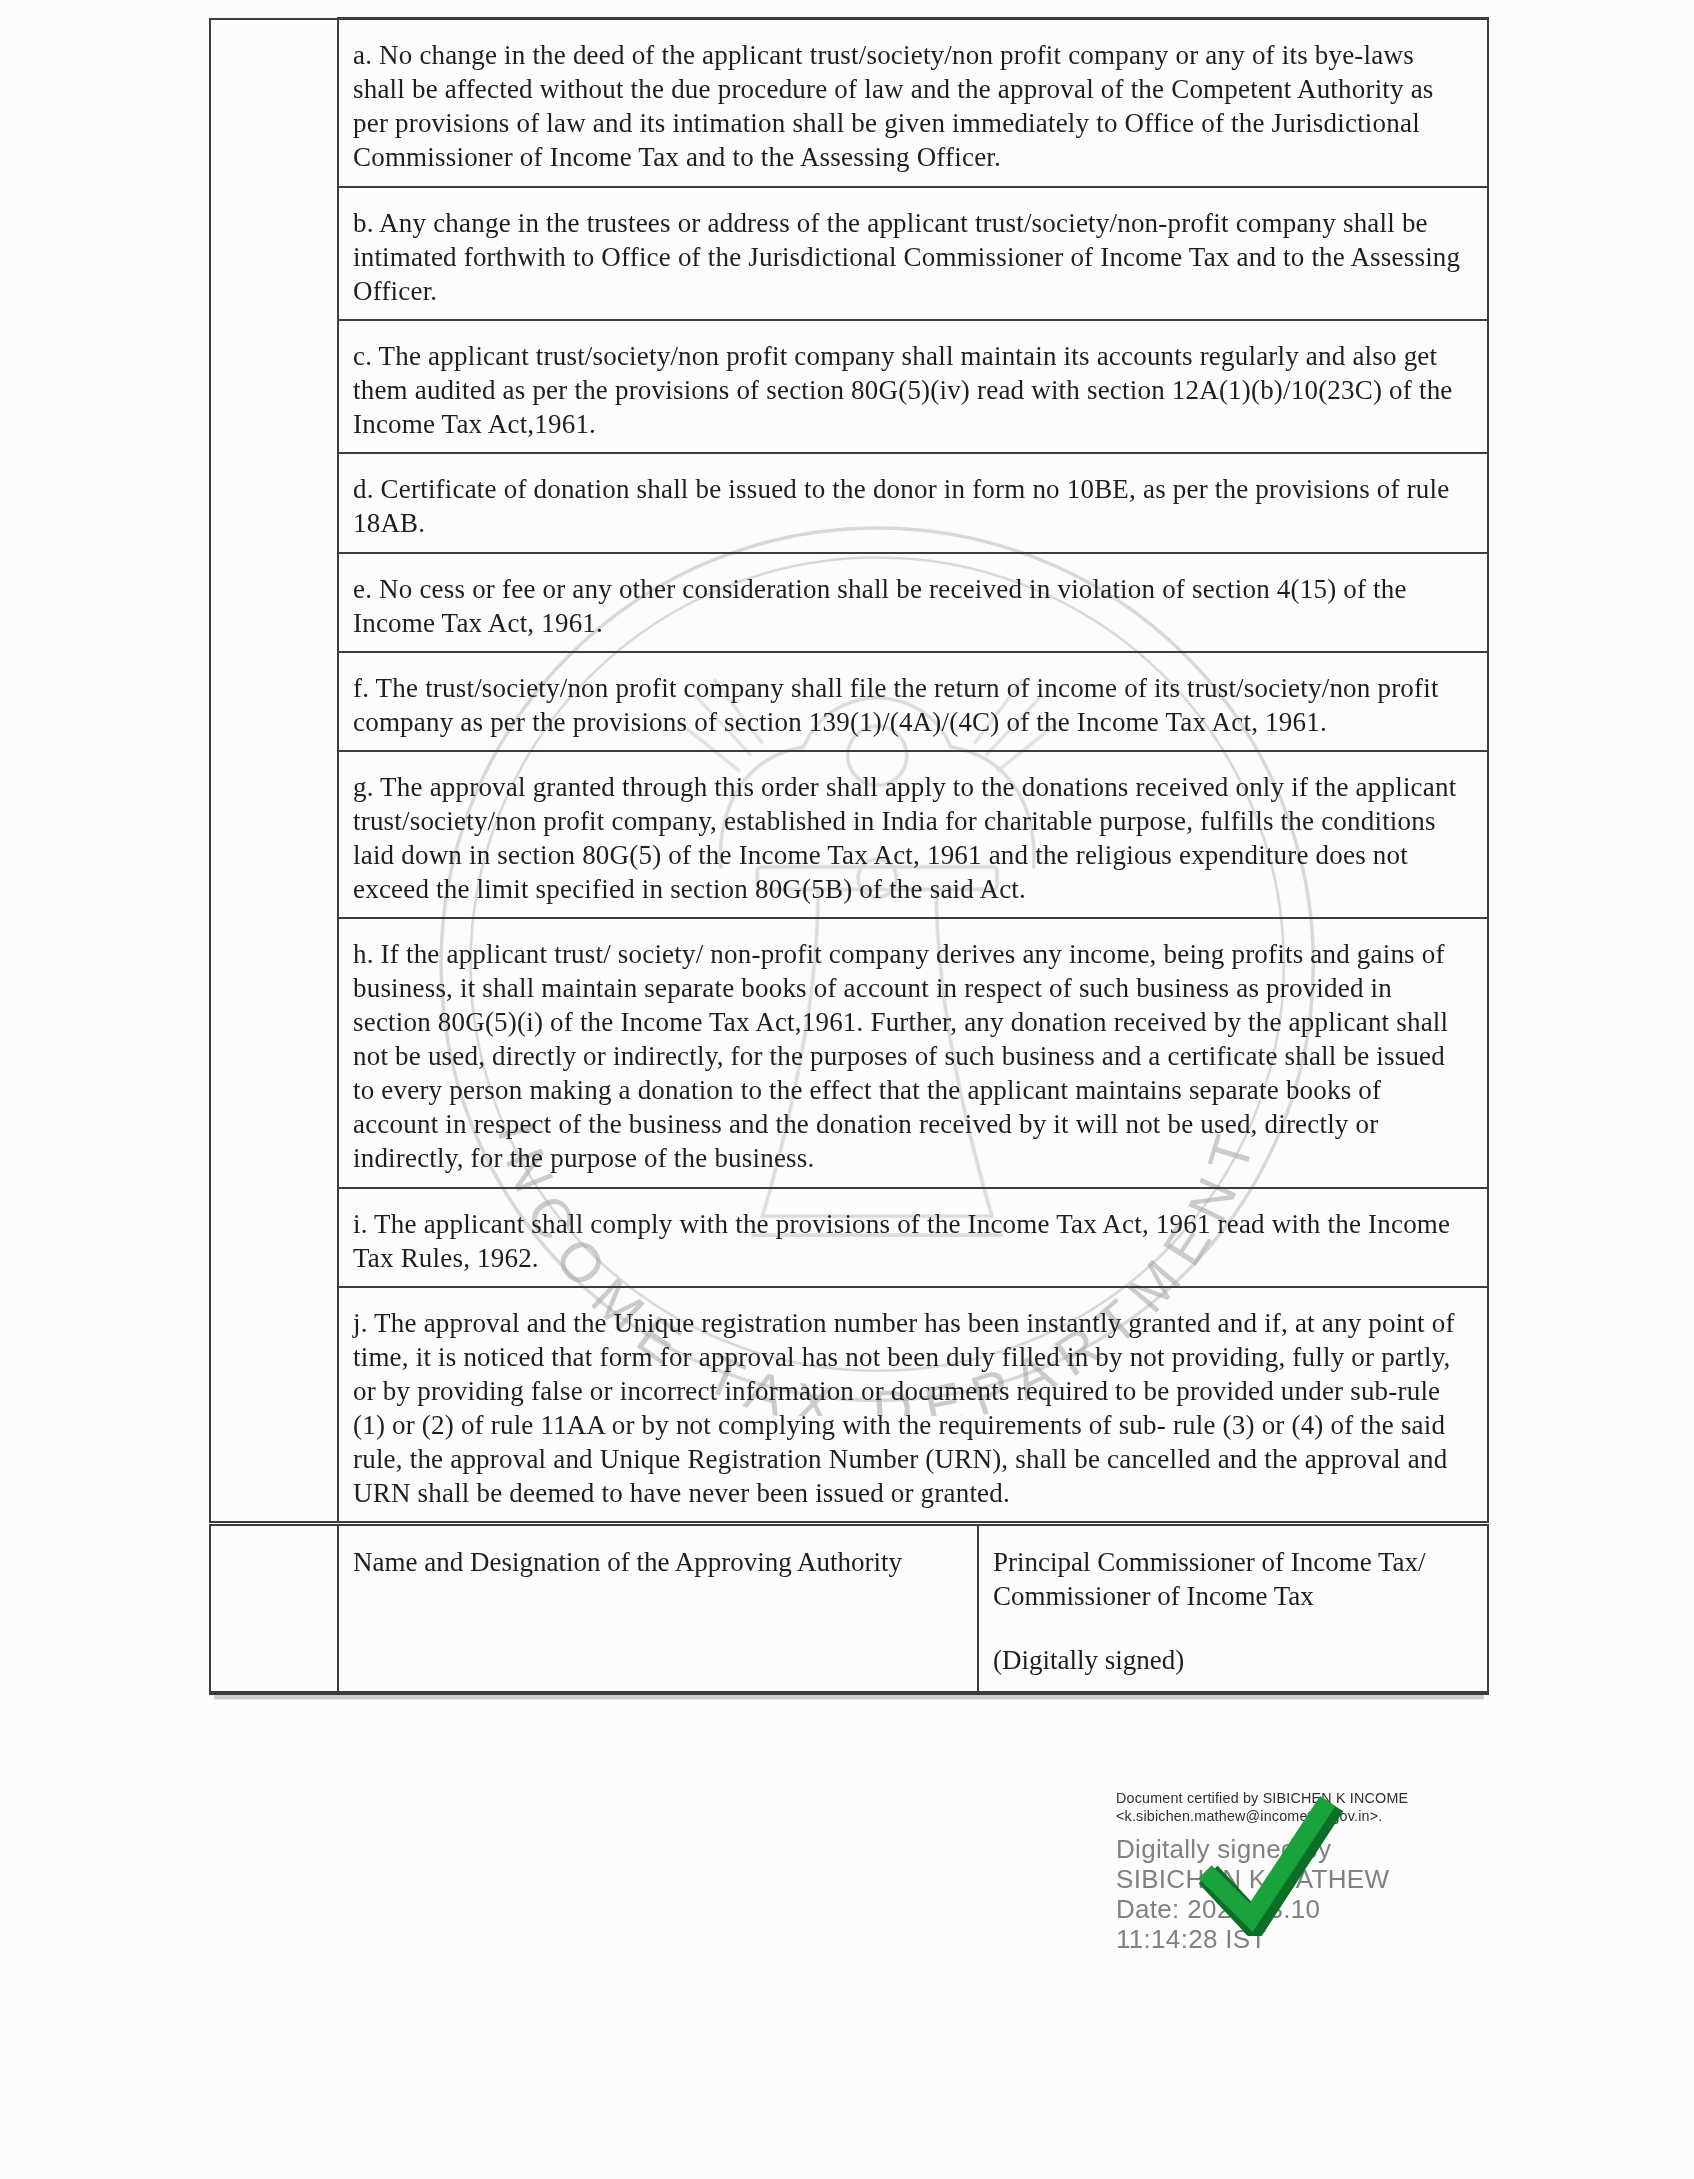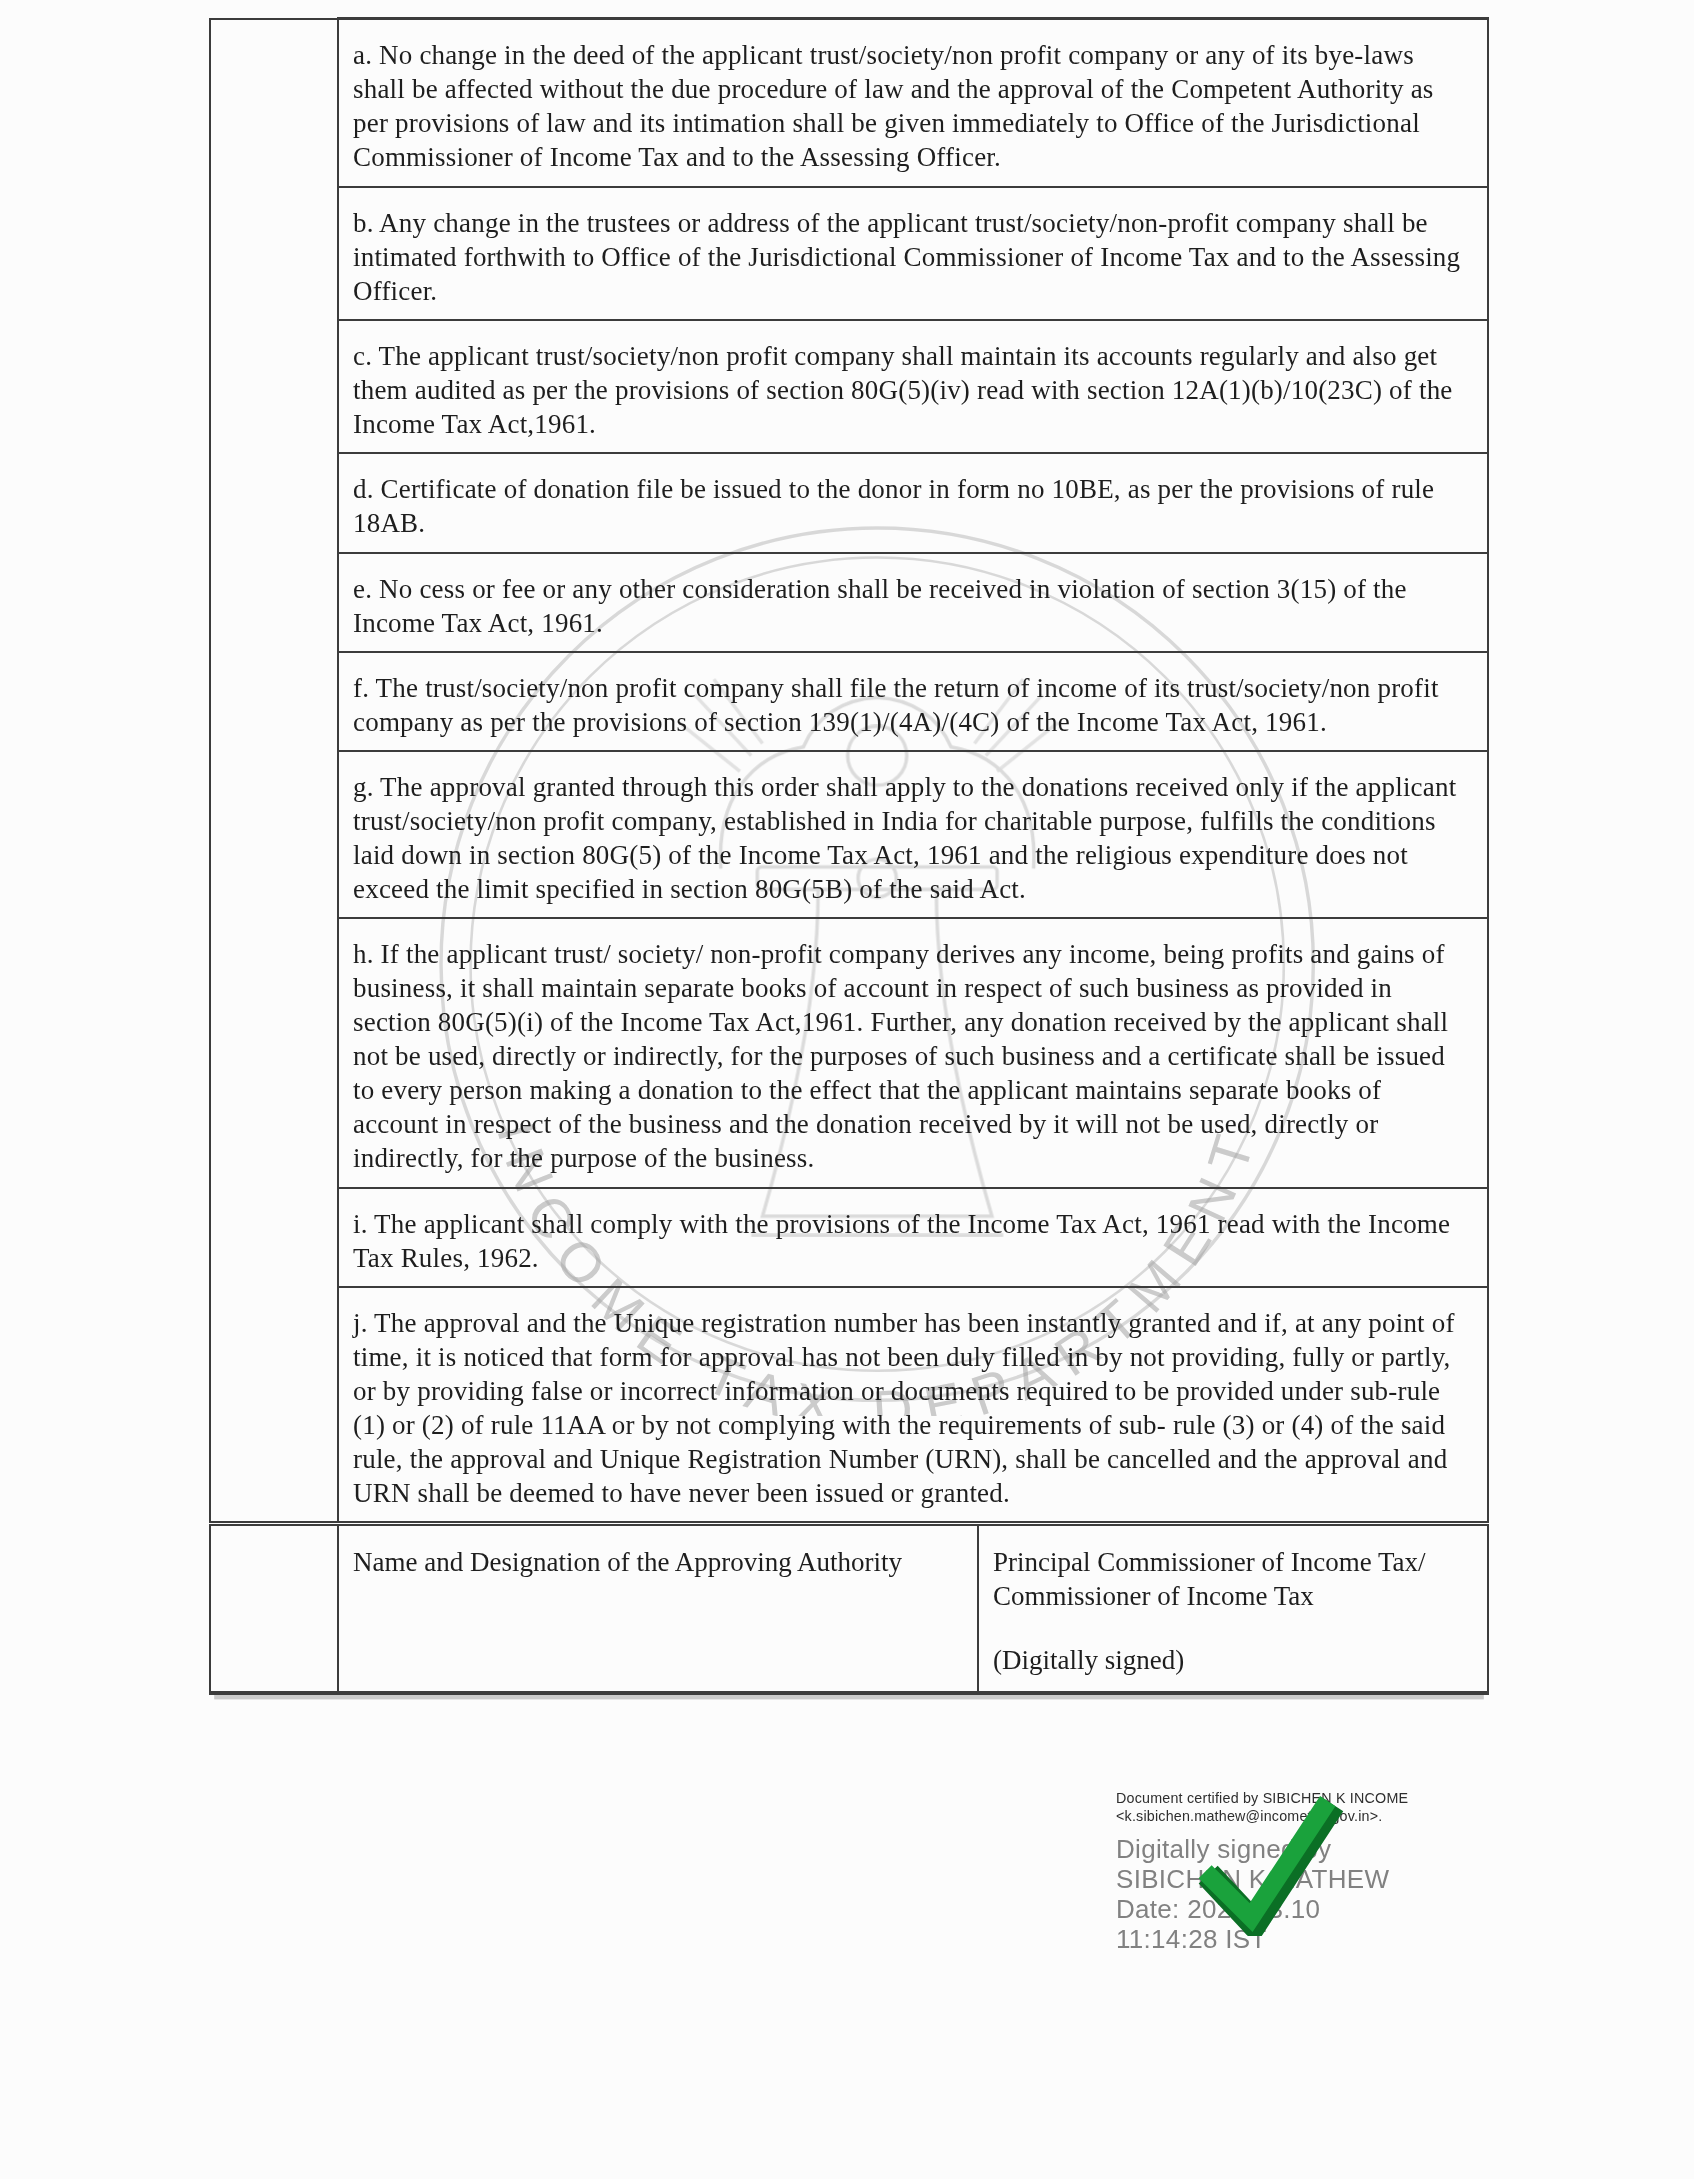--- a/index.html
+++ b/index.html
@@ -103,24 +103,24 @@
         <td class="sn" rowspan="10"></td>
         <td class="cond" colspan="2">a. No change in the deed of the applicant trust/society/non profit company or any of its bye-laws shall be affected without the due procedure of law and the approval of the Competent Authority as per provisions of law and its intimation shall be given immediately to Office of the Jurisdictional Commissioner of Income Tax and to the Assessing Officer.</td>
       </tr>
       <tr>
         <td class="cond" colspan="2">b. Any change in the trustees or address of the applicant trust/society/non-profit company shall be intimated forthwith to Office of the Jurisdictional Commissioner of Income Tax and to the Assessing Officer.</td>
       </tr>
       <tr>
         <td class="cond" colspan="2">c. The applicant trust/society/non profit company shall maintain its accounts regularly and also get them audited as per the provisions of section 80G(5)(iv) read with section 12A(1)(b)/10(23C) of the Income Tax Act,1961.</td>
       </tr>
       <tr>
-        <td class="cond" colspan="2">d. Certificate of donation file be issued to the donor in form no 10BE, as per the provisions of rule 18AB.</td>
+        <td class="cond" colspan="2">d. Certificate of donation shall be issued to the donor in form no 10BE, as per the provisions of rule 18AB.</td>
       </tr>
       <tr>
-        <td class="cond" colspan="2">e. No cess or fee or any other consideration shall be received in violation of section 3(15) of the Income Tax Act, 1961.</td>
+        <td class="cond" colspan="2">e. No cess or fee or any other consideration shall be received in violation of section 4(15) of the Income Tax Act, 1961.</td>
       </tr>
       <tr>
         <td class="cond" colspan="2">f. The trust/society/non profit company shall file the return of income of its trust/society/non profit company as per the provisions of section 139(1)/(4A)/(4C) of the Income Tax Act, 1961.</td>
       </tr>
       <tr>
         <td class="cond" colspan="2">g. The approval granted through this order shall apply to the donations received only if the applicant trust/society/non profit company, established in India for charitable purpose, fulfills the conditions laid down in section 80G(5) of the Income Tax Act, 1961 and the religious expenditure does not exceed the limit specified in section 80G(5B) of the said Act.</td>
       </tr>
       <tr>
         <td class="cond" colspan="2">h. If the applicant trust/ society/ non-profit company derives any income, being profits and gains of business, it shall maintain separate books of account in respect of such business as provided in section 80G(5)(i) of the Income Tax Act,1961. Further, any donation received by the applicant shall not be used, directly or indirectly, for the purposes of such business and a certificate shall be issued to every person making a donation to the effect that the applicant maintains separate books of account in respect of the business and the donation received by it will not be used, directly or indirectly, for the purpose of the business.</td>
       </tr>

